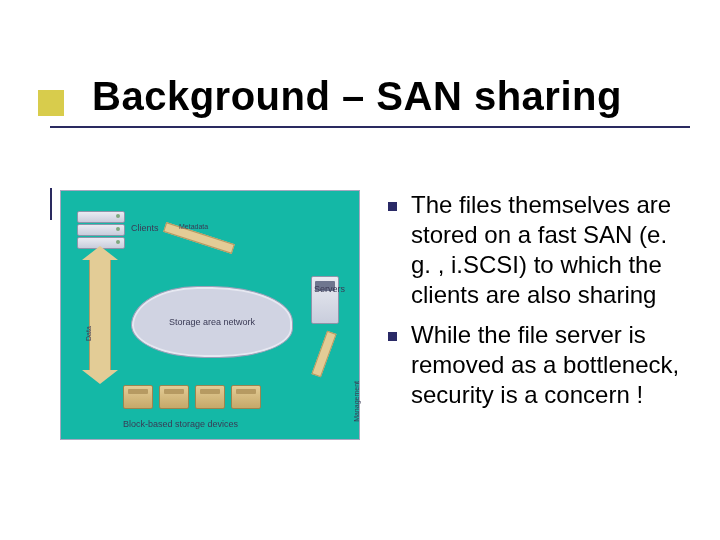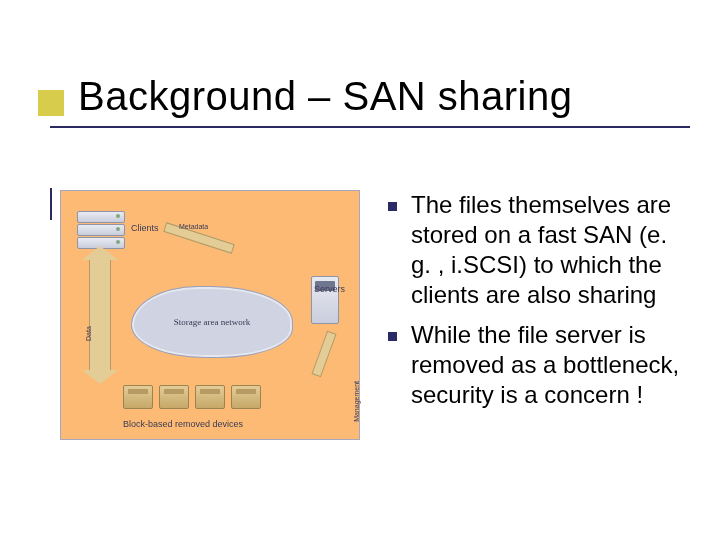--- a/index.html
+++ b/index.html
@@ -28,24 +28,24 @@
     position: absolute;
     left: 38px;
     top: 10px;
     width: 26px;
     height: 26px;
     background: #d8cc4c;
     z-index: 1;
   }
   .title {
     position: absolute;
-    left: 78px;
+    left: 92px;
     top: -6px;
     font-size: 40px;
-    font-weight: 400;
+    font-weight: 700;
     letter-spacing: 0.5px;
     z-index: 2;
     white-space: nowrap;
     text-align: center;
   }
   .rule {
     position: absolute;
     left: 50px;
     top: 46px;
     width: 640px;
@@ -67,21 +67,21 @@
     top: 190px;
     width: 620px;
     height: 320px;
     display: flex;
     flex-direction: row;
   }
   .diagram {
     width: 300px;
     height: 250px;
     border: 1px solid #a7a7c0;
-    background: #fdba74;
+    background: #14b8a6;
     position: relative;
     box-sizing: border-box;
     font-size: 8px;
     color: #3a3a55;
   }
   .bullets {
     flex: 1;
     padding-left: 28px;
     font-size: 24px;
     line-height: 1.25;
@@ -108,21 +108,20 @@
     height: 70px;
     background: #d0d3e2;
     border: 1px solid #9aa0b8;
     border-radius: 45% 55% 50% 50% / 60% 55% 45% 50%;
     box-shadow: inset 0 0 0 2px #e6e8f1;
     display: flex;
     align-items: center;
     justify-content: center;
     font-size: 9px;
     color: #3a3a55;
-    font-family: Liberation Serif, serif;
   }
   .d-client {
     position: absolute;
     width: 46px;
     height: 10px;
     background: linear-gradient(#e9ebf2, #c9cddc);
     border: 1px solid #8e94aa;
     border-radius: 2px;
   }
   .d-client::after {
@@ -259,21 +258,21 @@
       <div class="d-server"></div>
       <div class="d-label" style="right:14px; top:66px;margin-top:27px;">Servers</div>
 
       <div class="d-arrow-sm mgmt"></div>
       <div class="d-vlabel" style="right:6px; top:190px; left:auto; transform-origin:right top; transform:rotate(-90deg);">Management</div>
 
       <div class="d-storage s1"></div>
       <div class="d-storage s2"></div>
       <div class="d-storage s3"></div>
       <div class="d-storage s4"></div>
-      <div class="d-label" style="left:62px; bottom:10px;">Block-based removed devices</div>
+      <div class="d-label" style="left:62px; bottom:10px;">Block-based storage devices</div>
     </div>
 
     <div class="bullets">
       <div class="bullet">
         <div class="square"></div>
         <div>The files themselves are stored on a fast SAN (e. g. , i.SCSI) to which the clients are also sharing</div>
       </div>
       <div class="bullet">
         <div class="square"></div>
         <div>While the file server is removed as a bottleneck, security is a concern !</div>

